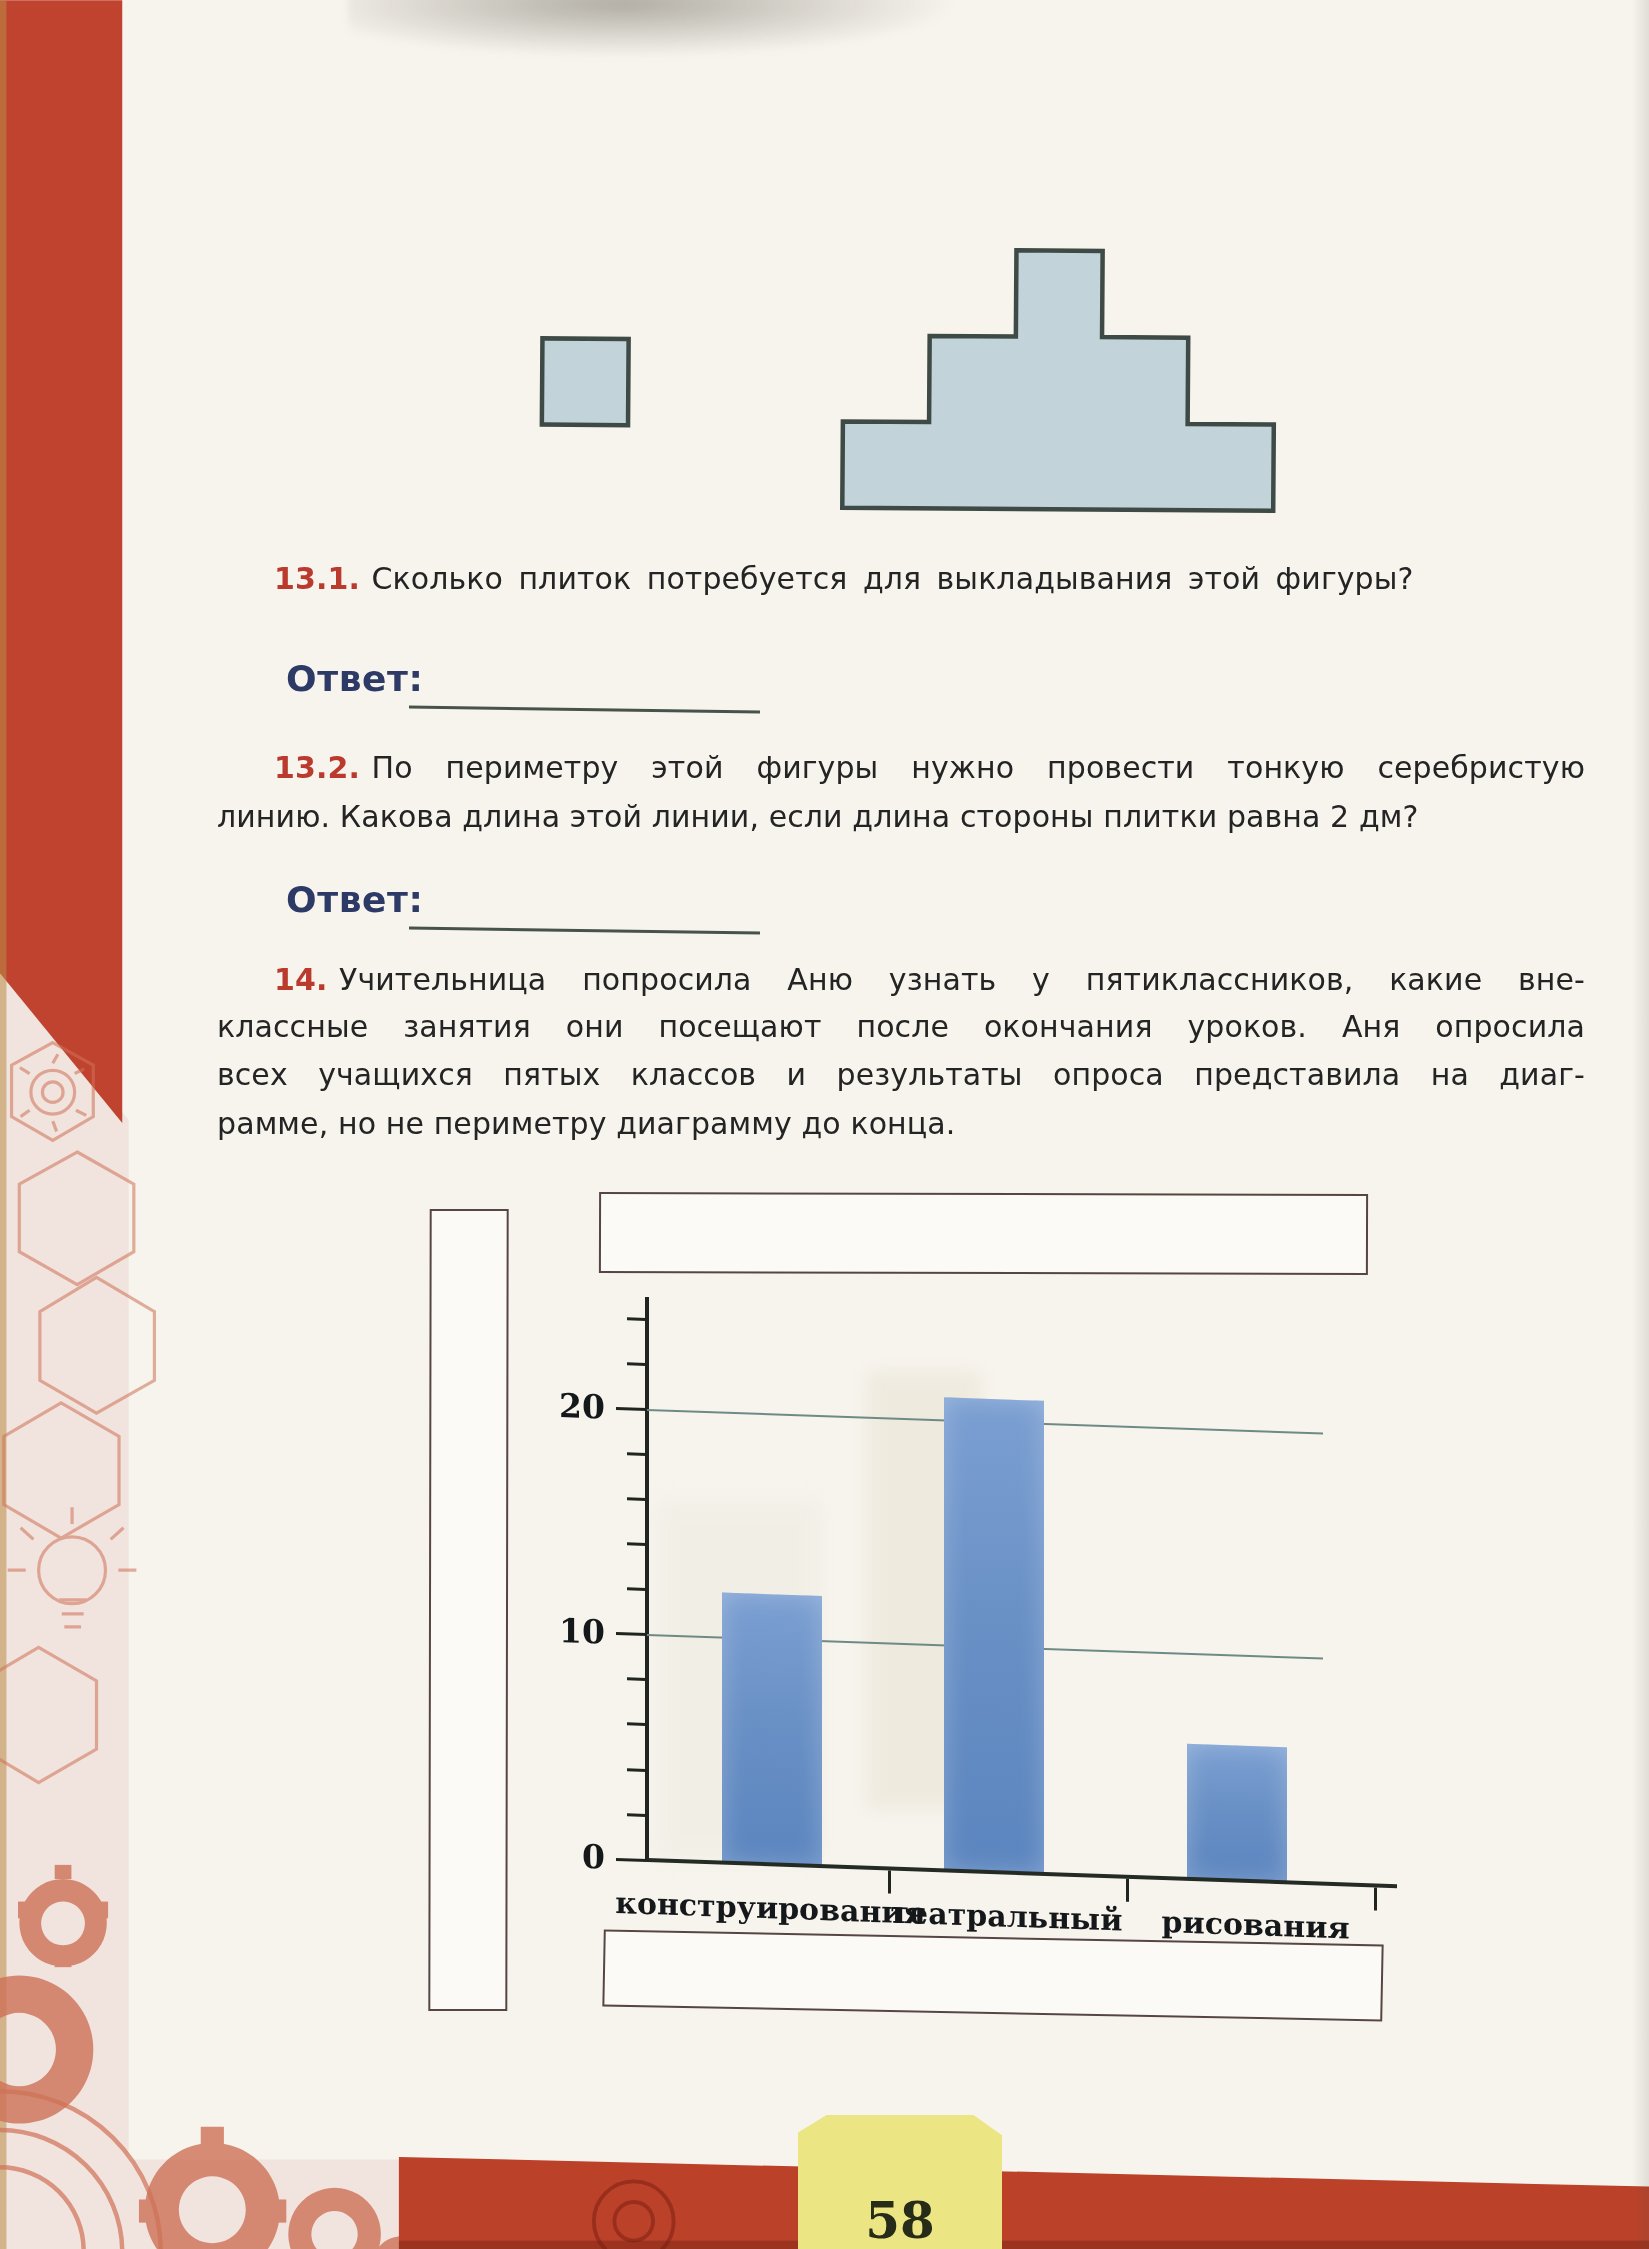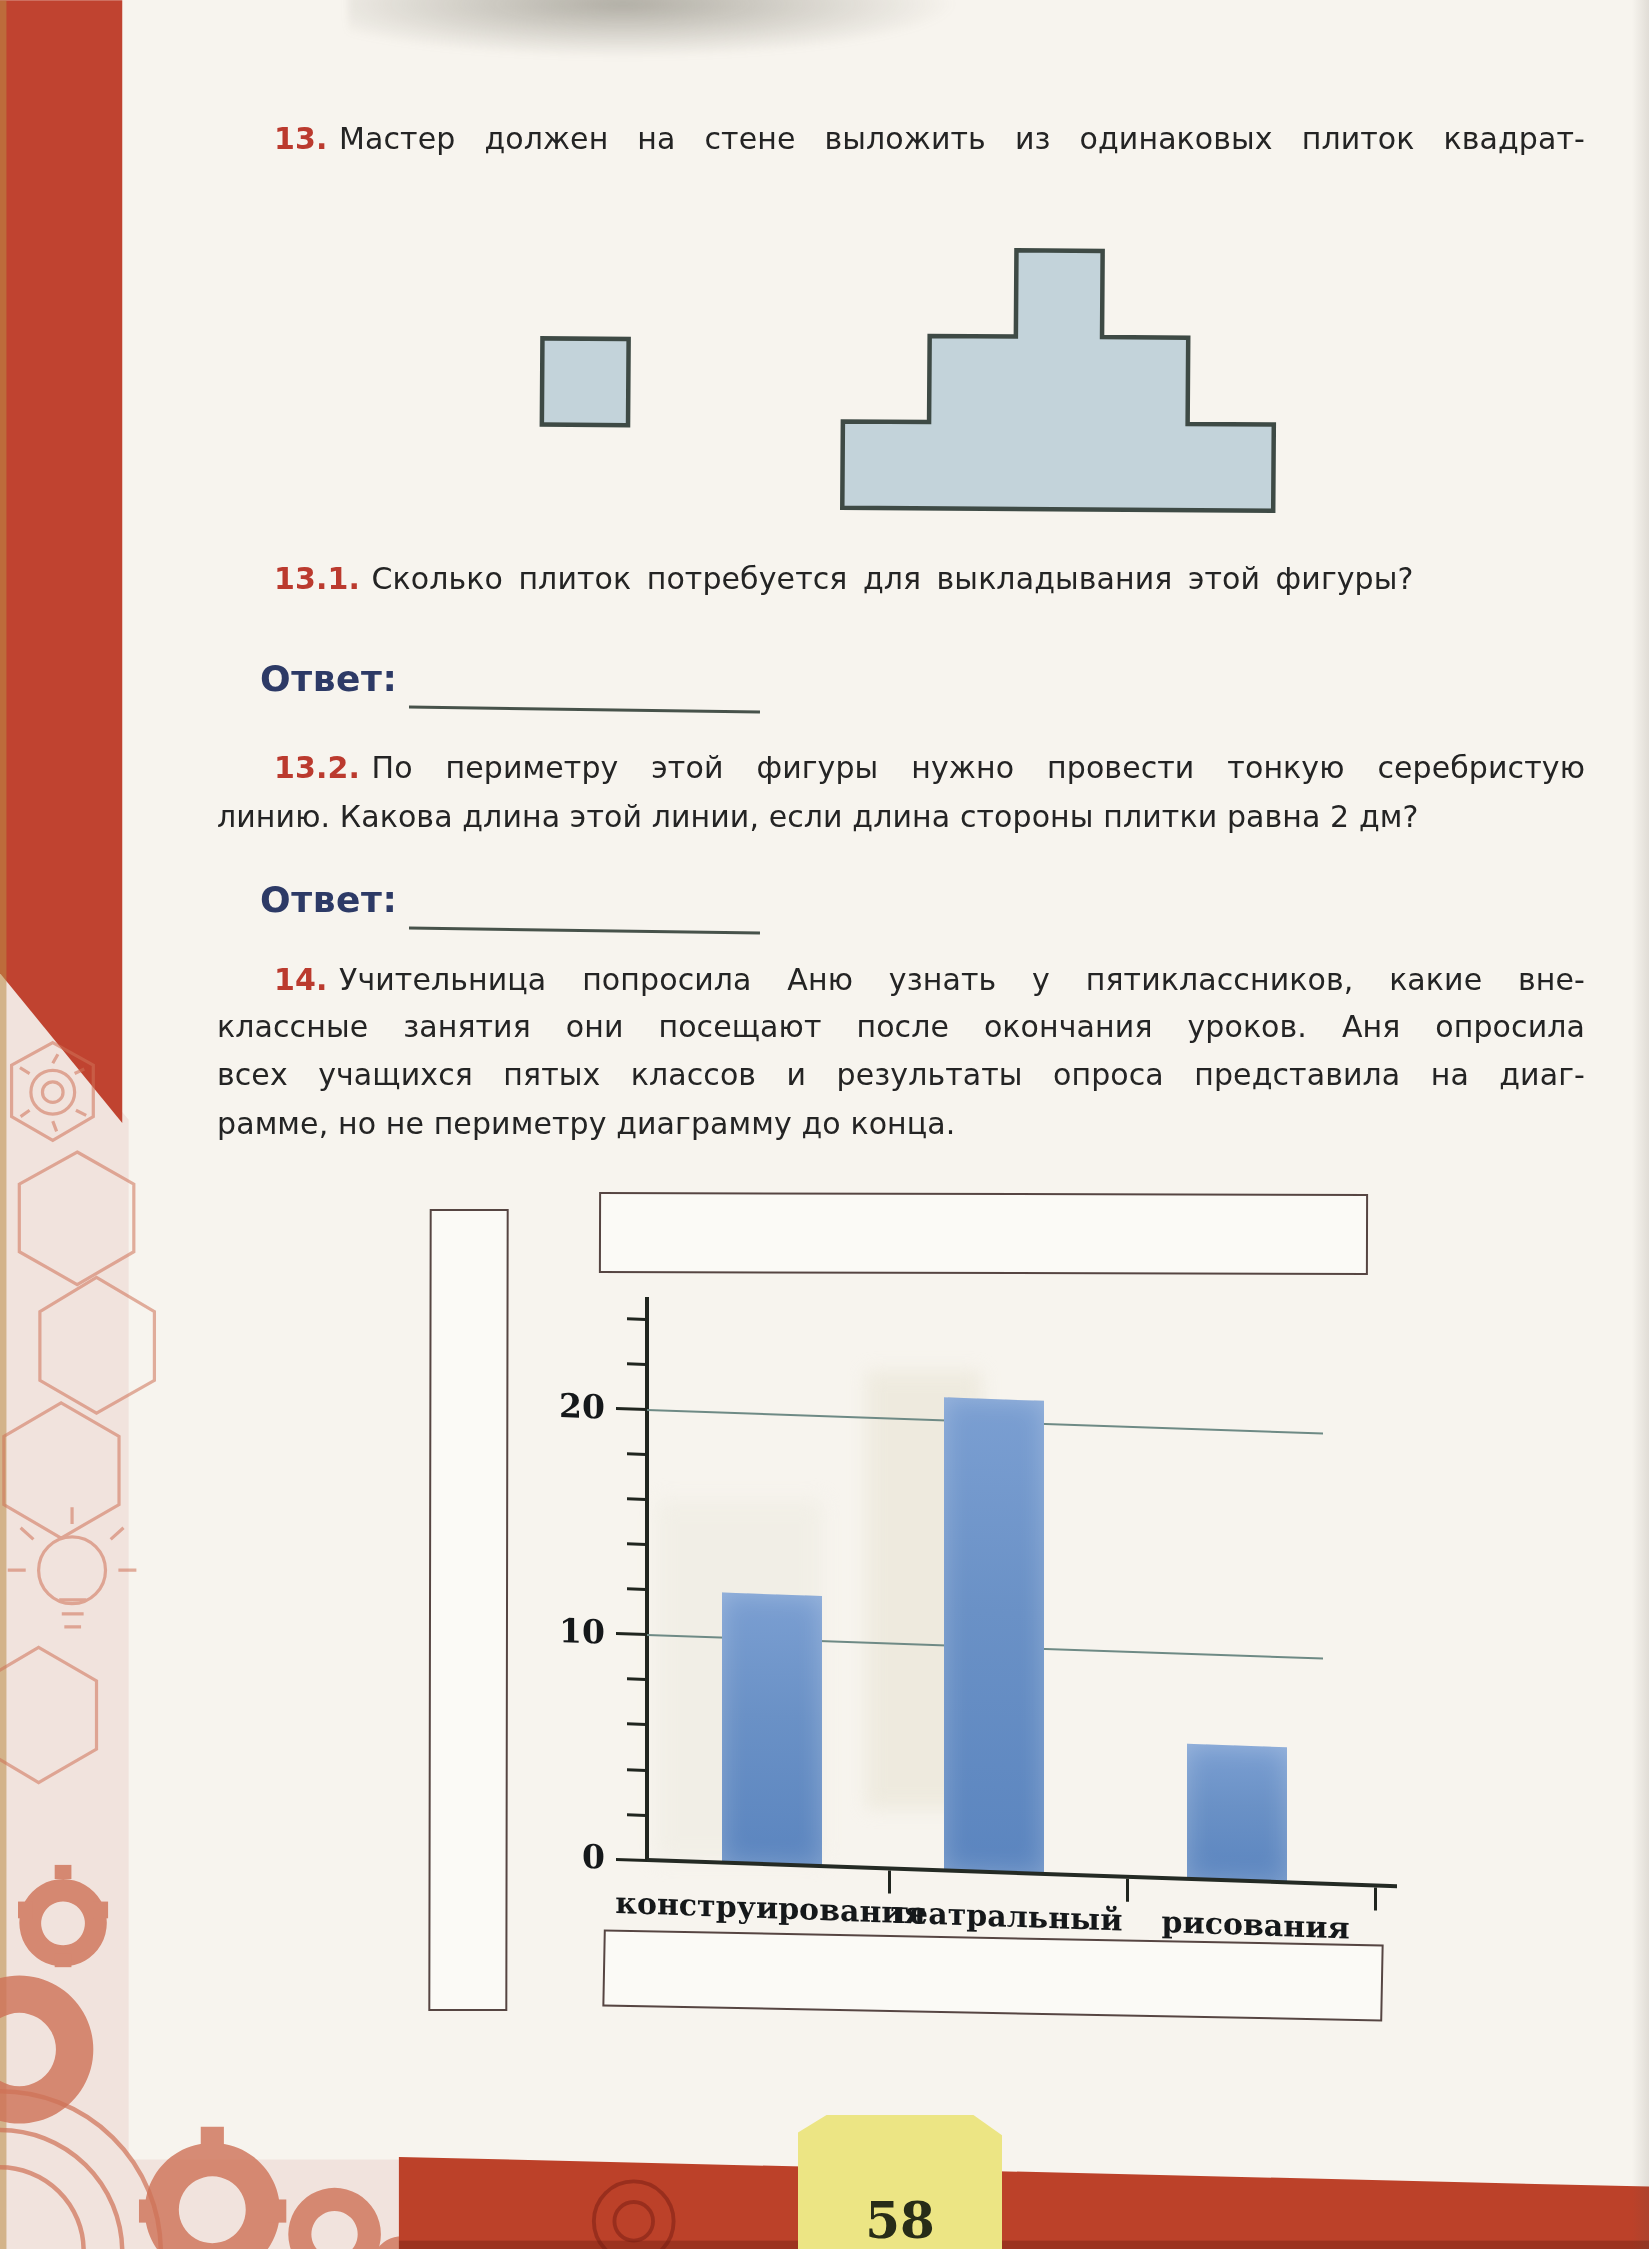--- a/index.html
+++ b/index.html
@@ -13,21 +13,21 @@
       filter:blur(3.9px);}
   .stain1{position:absolute;left:866px;top:1371px;width:116px;height:438px;background:#e7e3d2;opacity:.55;filter:blur(9px);}
   .stain2{position:absolute;left:656px;top:1500px;width:167px;height:360px;background:#eceadf;opacity:.5;filter:blur(10.3px);}
   .edge-right{position:absolute;right:0;top:0;width:16.7px;height:100%;background:linear-gradient(to left,rgba(90,80,70,.14),rgba(0,0,0,0));}
   
   .tline{position:absolute;left:217px;width:1368px;height:40px;font-size:30px;line-height:39px;
          font-weight:500;letter-spacing:0.1px;white-space:nowrap;}
   .tline.j{white-space:normal;text-align:justify;text-align-last:justify;}
   .tline.indent{padding-left:57px;width:1311px;}
   .pnum{color:#bb3a2e;font-weight:700;padding-right:11.6px;}
-  .ans{position:absolute;left:260px;font-size:36px;font-weight:700;color:#2d3a66;letter-spacing:0.6px;}
+  .ans{position:absolute;left:286px;font-size:36px;font-weight:700;color:#2d3a66;letter-spacing:0.6px;}
   .ansline{position:absolute;height:2.6px;background:#47524a;}
   
   .fig13{position:absolute;left:528px;top:238px;transform:rotate(.4deg);}
   
   .box{position:absolute;background:#fbfaf6;border:2.6px solid #564542;}
   .box.title{left:599px;top:1193px;width:765px;height:77px;transform:rotate(.15deg);}
   .box.side{left:429px;top:1209px;width:75px;height:798px;transform:rotate(.1deg);}
   .box.caption{left:603px;top:1937px;width:776px;height:73px;transform:rotate(1.1deg);}
   
   #chart{position:absolute;left:0;top:0;width:1649px;height:2250px;
@@ -106,21 +106,20 @@
       <circle cx="985" cy="3452" r="62"></circle>
         <circle cx="985" cy="3452" r="30"></circle>
     </g>
   </svg>
 
   <div class="smudge-top"></div>
   <div class="stain1"></div>
   <div class="stain2"></div>
   <div class="edge-right"></div>
 
-  <div class="tline j indent" style="top:119px"><span class="pnum">13.</span><span>Мастер должен на стене выложить из одинаковых плиток квадрат-</span></div>
 
   <svg class="fig13" width="759" height="283" viewBox="0 0 1180 440">
     <rect x="22" y="160" width="134" height="134" fill="#c3d3da" stroke="#3e4a45" stroke-width="7"></rect>
     <path fill="#c3d3da" stroke="#3e4a45" stroke-width="7" stroke-linejoin="miter" d="M758 18 h134 v134 h134 v134 h134 v134 h-670 v-134 h134 v-134 h134 Z"></path>
   </svg>
 
   <div class="tline indent" style="top:559px;word-spacing:5.8px"><span class="pnum">13.1.</span><span>Сколько плиток потребуется для выкладывания этой фигуры?</span></div>
   <div class="ans" style="top:658px">Ответ:</div>
   <div class="ansline" style="left:409px;top:708px;width:351px;transform:rotate(.8deg)"></div>
 

